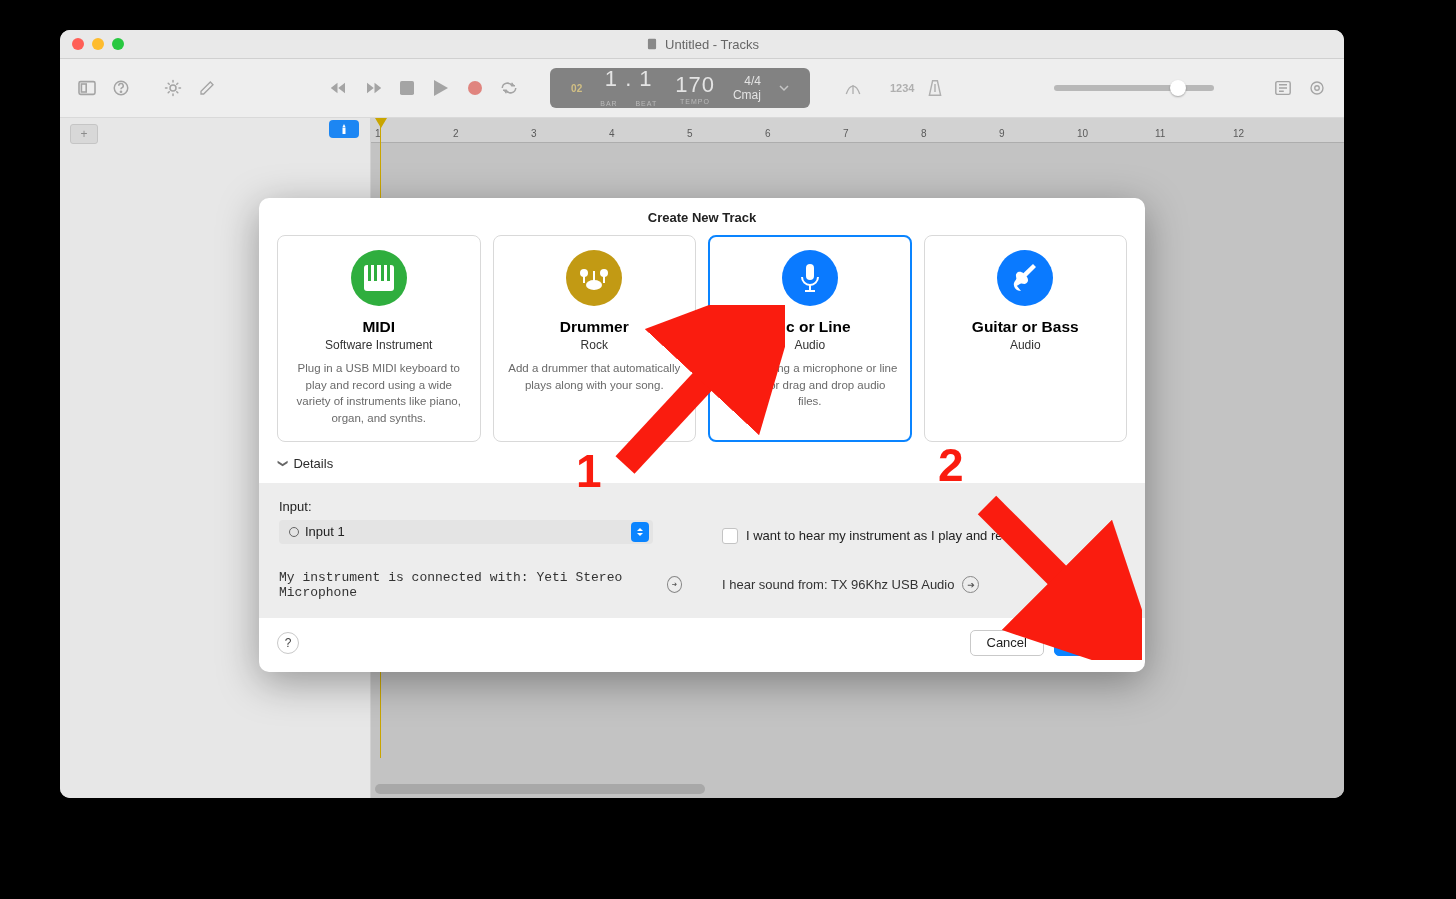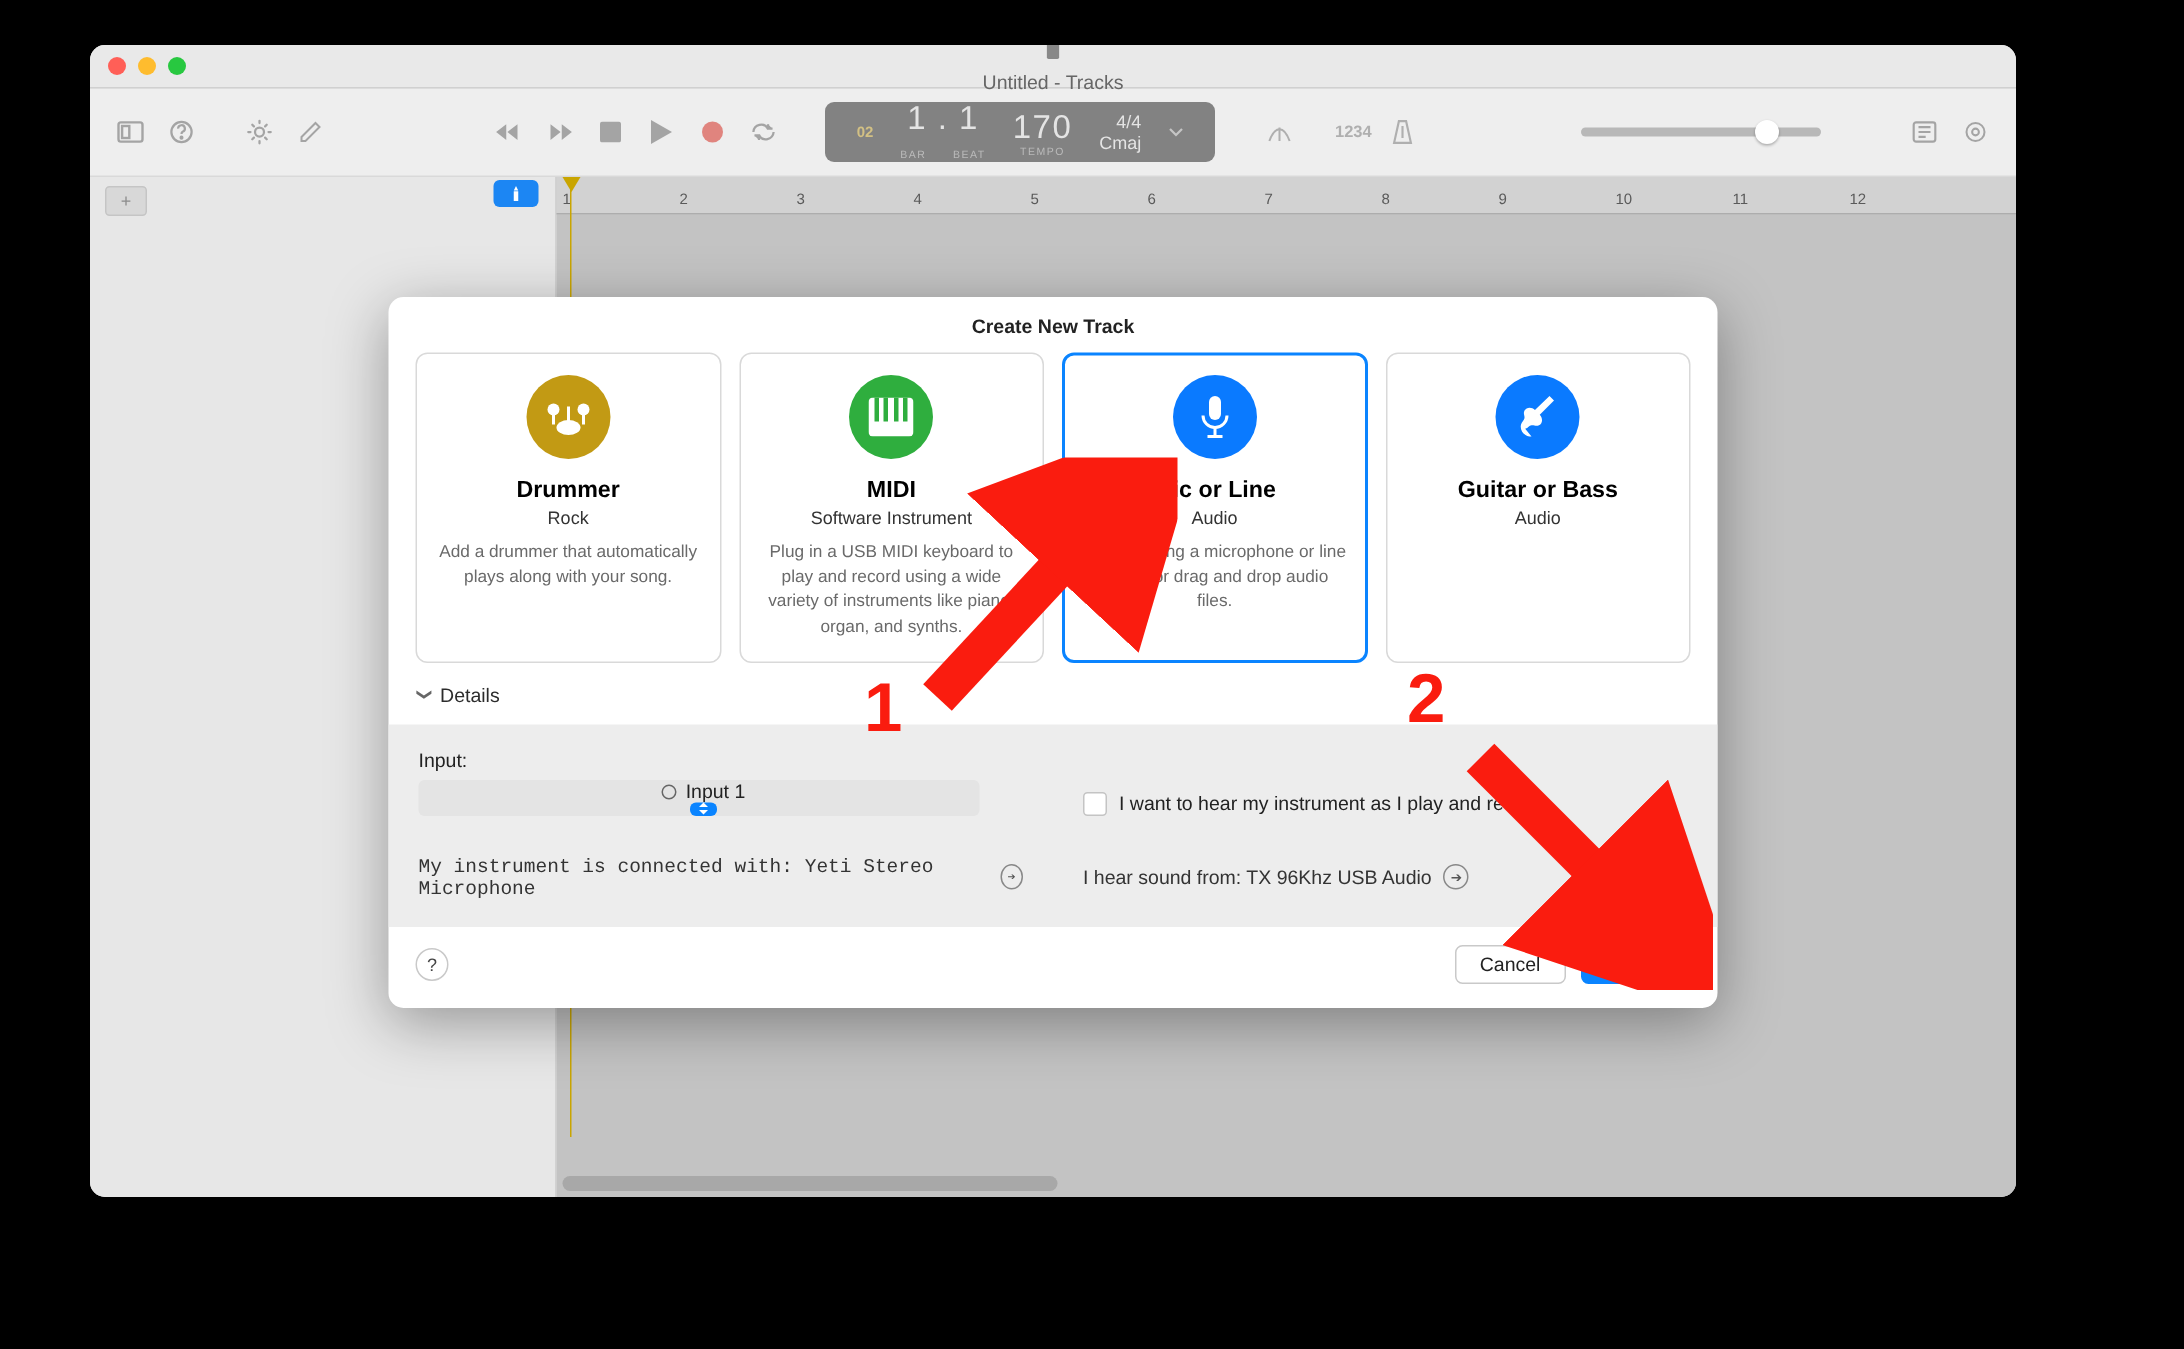--- a/index.html
+++ b/index.html
@@ -39,21 +39,21 @@
   }
   .tl {
     width: 12px; height:12px; border-radius:50%;
   }
   .tl.red   { background:#ff5f57; }
   .tl.yellow{ background:#febc2e; }
   .tl.green { background:#28c840; }
   .window-title {
     position:absolute; left:0; right:0; text-align:center;
     font-size:13px; color:#666;
-    display:flex; align-items:center; justify-content:center; gap:6px;flex-direction:column;
+    display:flex; align-items:center; justify-content:center; gap:6px;
   }
 
   
   .toolbar {
     height: 58px;
     background: #e6e6e6;
     border-bottom: 1px solid #c7c7c7;
     display:flex; align-items:center;
     padding: 0 14px;
     gap: 8px;
@@ -422,50 +422,50 @@
       <div class="scroll-thumb"></div>
     </div>
   </div>
 
   <div class="modal">
     <div class="modal-title">Create New Track</div>
 
     <div class="track-grid">
 
       <div class="card">
+        <div class="bubble green">
+          <svg width="30" height="26" viewBox="0 0 30 26" fill="#fff">
+              <rect x="0" y="0" width="30" height="26" rx="3" fill="#fff"></rect>
+              <rect x="4" y="0" width="3" height="16" fill="#2FAE3E"></rect>
+              <rect x="10" y="0" width="3" height="16" fill="#2FAE3E"></rect>
+              <rect x="17" y="0" width="3" height="16" fill="#2FAE3E"></rect>
+              <rect x="23" y="0" width="3" height="16" fill="#2FAE3E"></rect>
+            </svg>
+        </div>
+        <h3>MIDI</h3>
+        <div class="sub">Software Instrument</div>
+        <div class="desc">Plug in a USB MIDI keyboard to play and record using a wide variety of instruments like piano, organ, and synths.</div>
+      </div>
+
+      <div class="card">
         <div class="bubble gold">
           <svg width="32" height="26" viewBox="0 0 32 26" fill="#fff">
               <ellipse cx="16" cy="20" rx="8" ry="5"></ellipse>
               <rect x="15" y="6" width="2" height="10"></rect>
               <circle cx="6" cy="8" r="4"></circle>
               <circle cx="26" cy="8" r="4"></circle>
               <rect x="5" y="8" width="2" height="10"></rect>
               <rect x="25" y="8" width="2" height="10"></rect>
             </svg>
         </div>
         <h3>Drummer</h3>
         <div class="sub">Rock</div>
         <div class="desc">Add a drummer that automatically plays along with your song.</div>
       </div>
 
-      <div class="card">
-        <div class="bubble green">
-          <svg width="30" height="26" viewBox="0 0 30 26" fill="#fff">
-              <rect x="0" y="0" width="30" height="26" rx="3" fill="#fff"></rect>
-              <rect x="4" y="0" width="3" height="16" fill="#2FAE3E"></rect>
-              <rect x="10" y="0" width="3" height="16" fill="#2FAE3E"></rect>
-              <rect x="17" y="0" width="3" height="16" fill="#2FAE3E"></rect>
-              <rect x="23" y="0" width="3" height="16" fill="#2FAE3E"></rect>
-            </svg>
-        </div>
-        <h3>MIDI</h3>
-        <div class="sub">Software Instrument</div>
-        <div class="desc">Plug in a USB MIDI keyboard to play and record using a wide variety of instruments like piano, organ, and synths.</div>
-      </div>
-
       <div class="card selected">
         <div class="bubble blue">
           <svg width="24" height="30" viewBox="0 0 24 30" fill="#fff">
               <rect x="8" y="1" width="8" height="16" rx="4"></rect>
               <path d="M4 14a8 8 0 0 0 16 0" stroke="#fff" stroke-width="2" fill="none"></path>
               <rect x="11" y="22" width="2" height="5"></rect>
               <rect x="7" y="27" width="10" height="2"></rect>
             </svg>
         </div>
         <h3>Mic or Line</h3>
@@ -487,21 +487,21 @@
 
     <div class="details-row">
       <span class="chev">❯</span>
       <span>Details</span>
     </div>
 
     <div class="details-panel">
       <div class="dp-grid">
         <div>
           <div class="label">Input:</div>
-          <div class="dropdown" style="width:360px;flex-direction:column;">
+          <div class="dropdown" style="width:360px;">
             <span><span class="circle-glyph"></span><span>Input 1</span></span>
             <span class="spin"></span>
           </div>
         </div>
         <div style="display:flex; align-items:flex-end;">
           <div class="checkbox-row">
             <div class="faux-check"></div>
             <span>I want to hear my instrument as I play and record</span>
           </div>
         </div>

